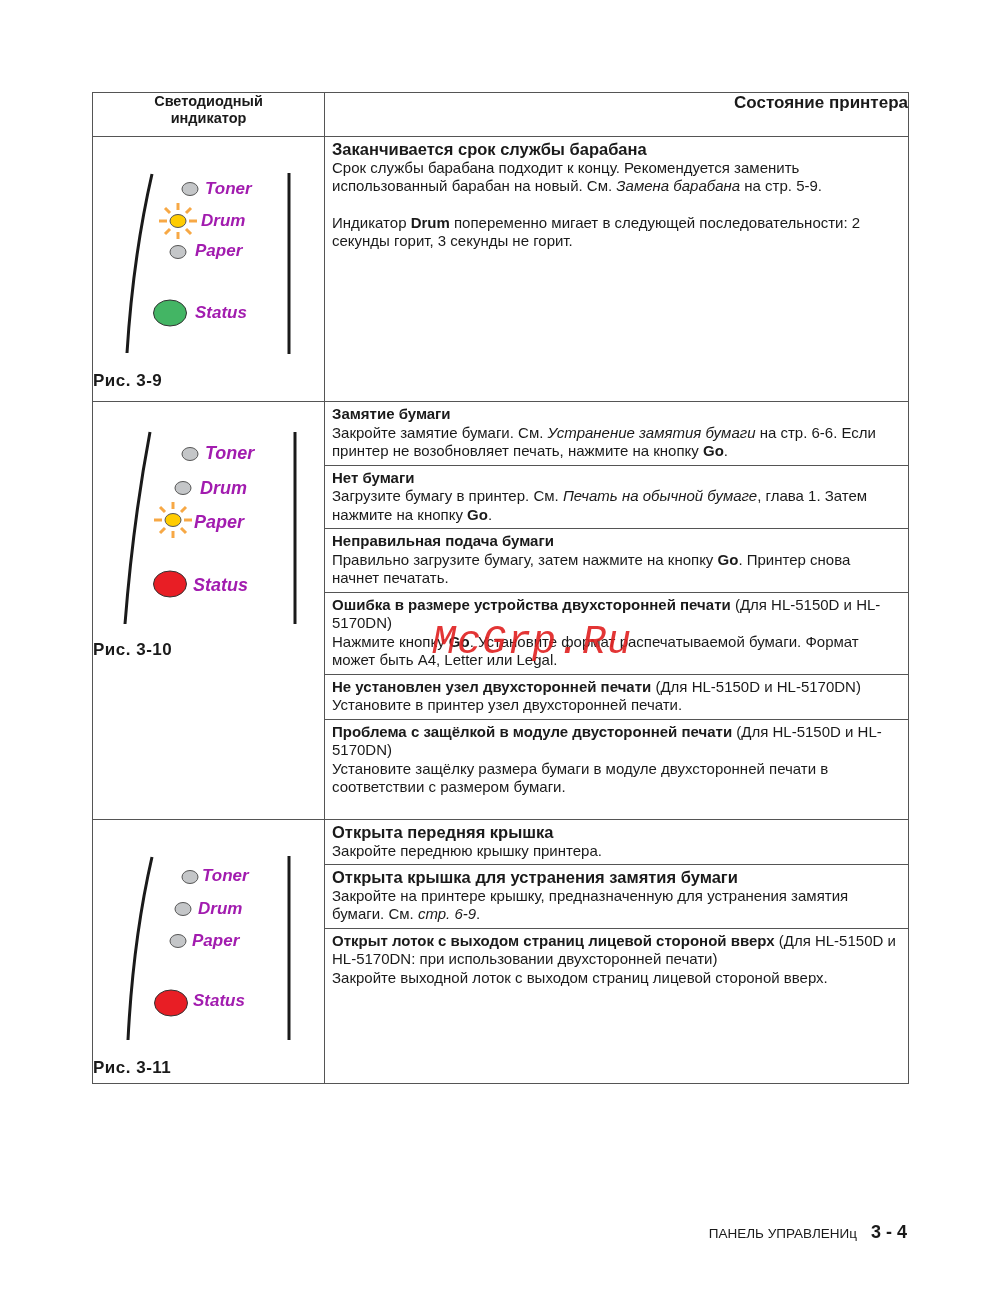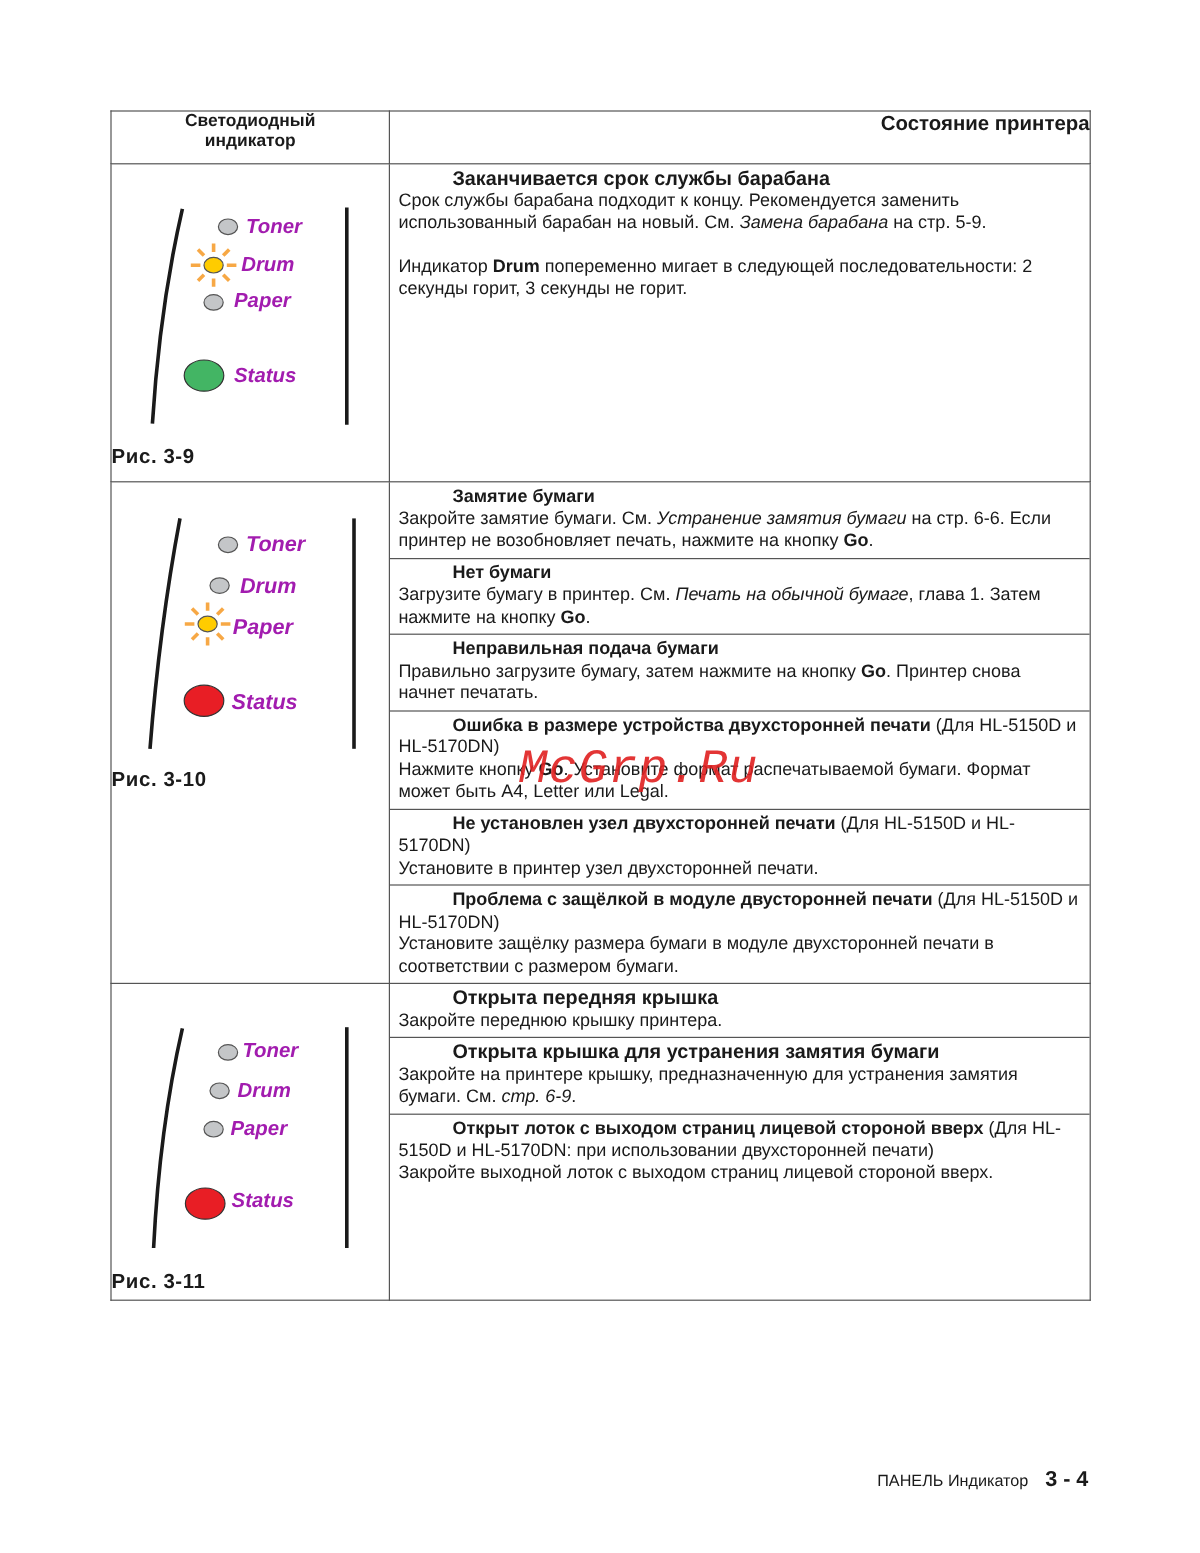--- a/index.html
+++ b/index.html
@@ -23,21 +23,21 @@
   td.fig3 { height: 263px; }
 
   .panel { position: absolute; left: 0; top: 0; width: 232px; height: 100%; }
   .panel svg { position: absolute; left: 0; top: 0; }
   .fig-caption { position: absolute; left: 0; width: 232px; text-align: left;
                  font-weight: bold; font-size: 17px; letter-spacing: 0.5px; }
   .led-label { position: absolute; font-style: italic; font-weight: bold; font-size: 17px; color: #a21caf; }
 
   .entry { border-bottom: 1.5px solid #555; padding: 3px 7px 4px 7px; font-size: 15px; line-height: 18.5px; }
   .entry:last-child { border-bottom: none; }
-  .entry .title { font-weight: bold; margin-left: 45px; }
+  .entry .title { font-weight: bold; }
   .entry .note { font-weight: normal; }
   .entry p { margin: 0; }
   .entry .gap { height: 18px; }
   .bold { font-weight: bold; }
   .it { font-style: italic; }
   .big-title { font-size: 16.5px; }
 
   .footer { position: absolute; right: 93px; top: 1222px; font-size: 13.5px; }
   .footer .pg { font-weight: bold; font-size: 18px; margin-left: 14px; }
 
@@ -189,16 +189,16 @@
         <p>Закройте выходной лоток с выходом страниц лицевой стороной вверх.</p>
       </div>
     </td>
   </tr>
 </tbody>
     </table>
 
 <div class="watermark">McGrp.Ru</div>
 
 <div class="footer">
-  <span>ПАНЕЛЬ Индикатор</span><span class="pg">3 - 4</span>
+  <span>ПАНЕЛЬ УПРАВЛЕНИц</span><span class="pg">3 - 4</span>
 </div>
 
 </div>
 
 </body></html>

